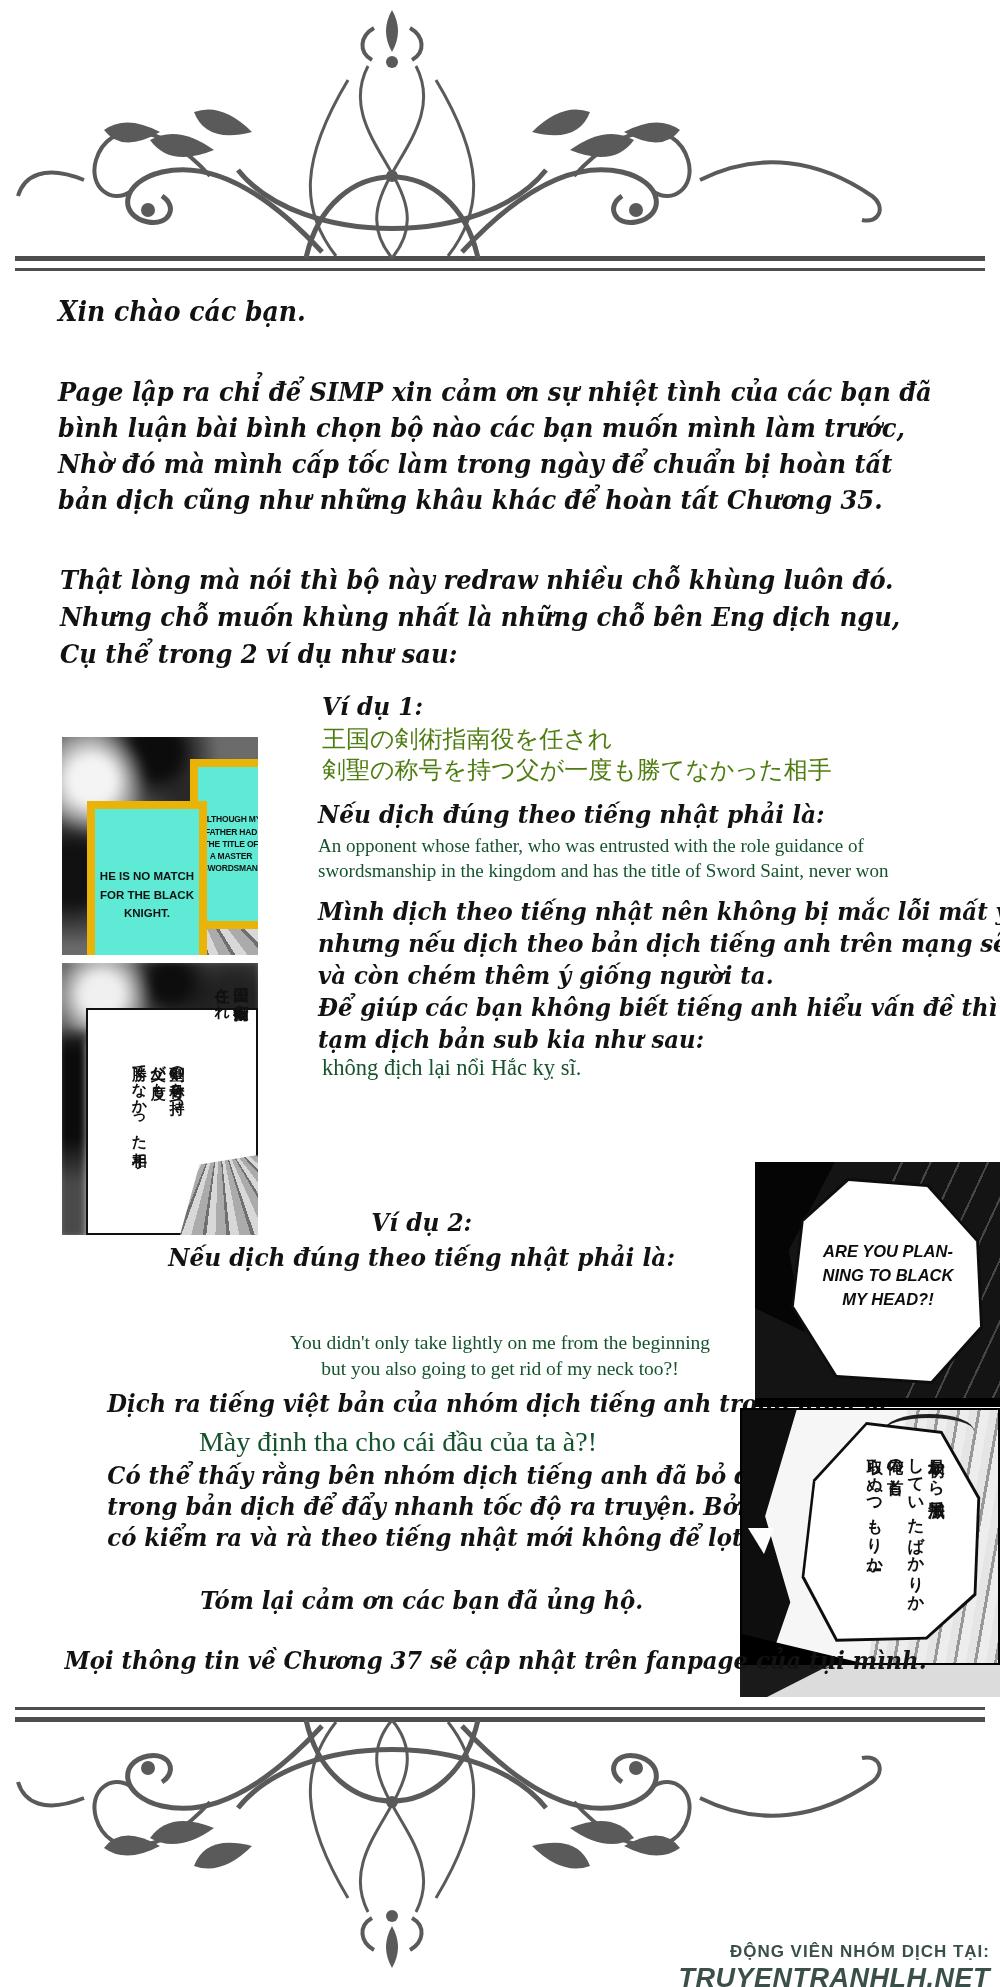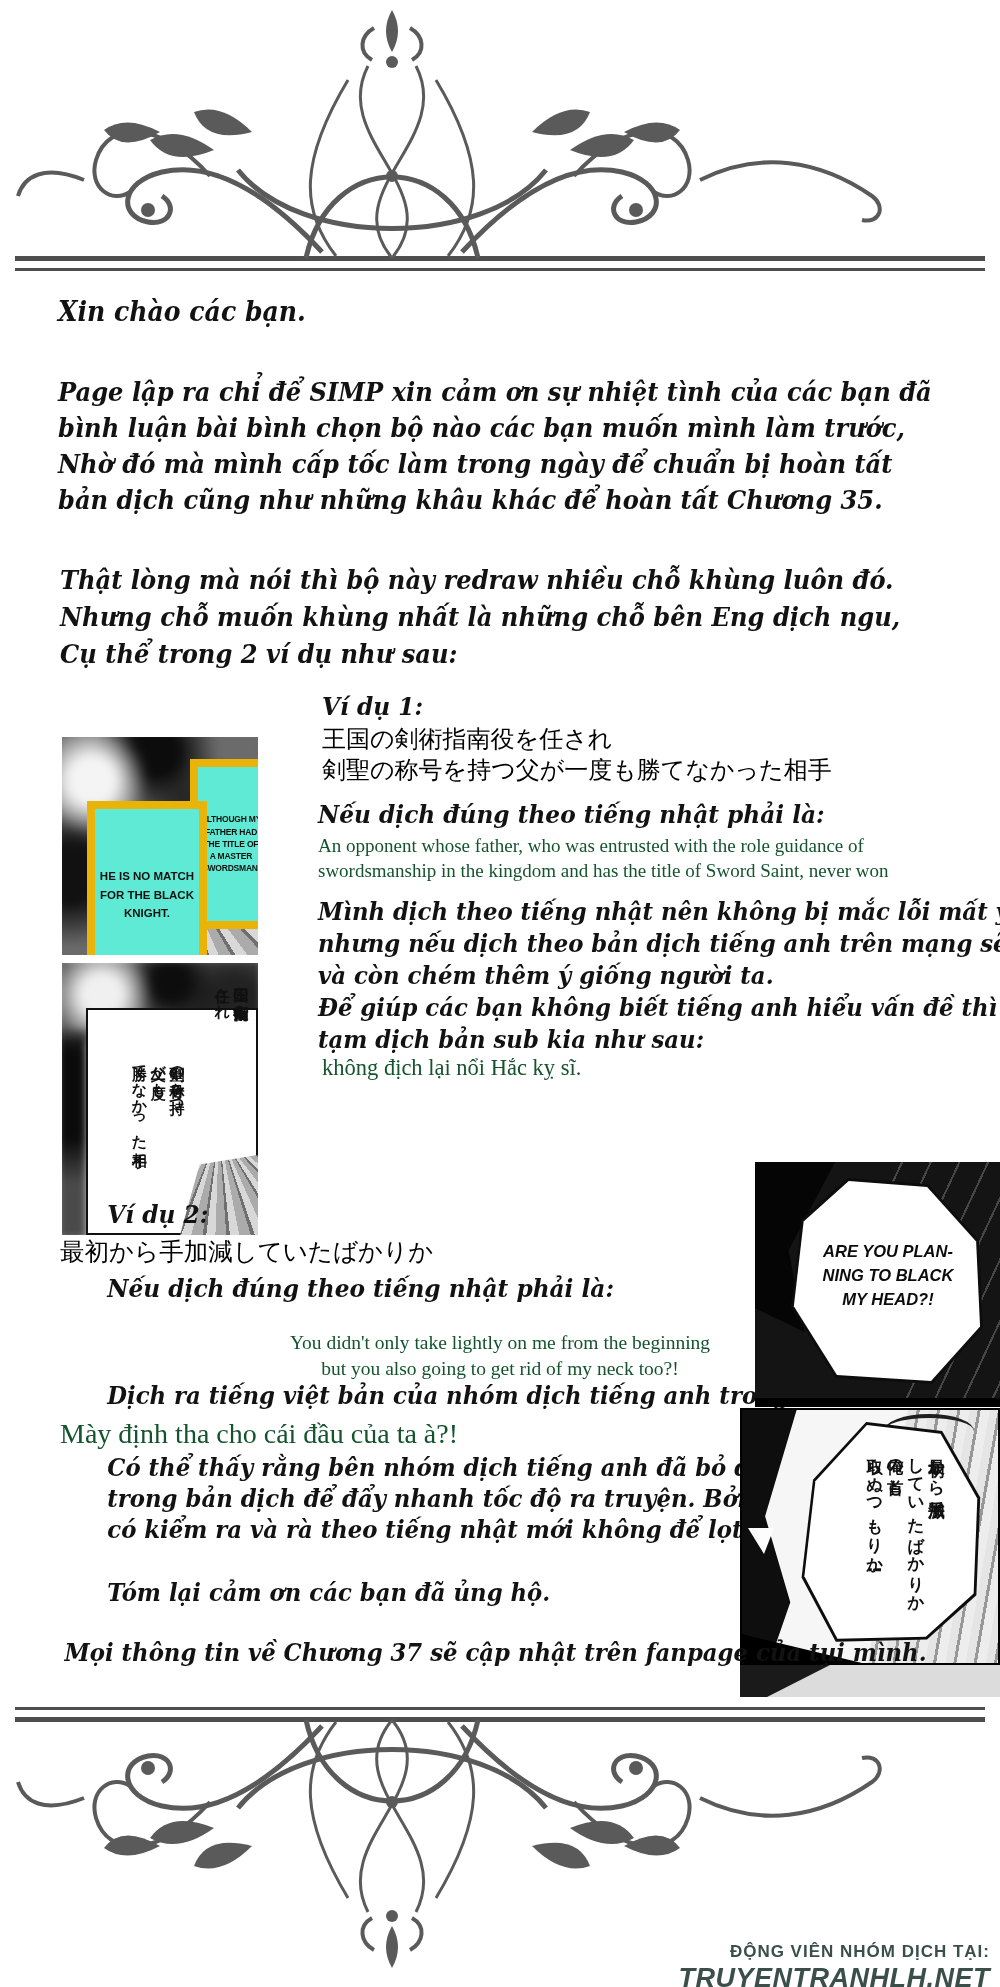--- a/index.html
+++ b/index.html
@@ -6,23 +6,23 @@
   .page { position:relative; width:1000px; height:1987px; background:#ffffff; overflow:hidden;
           font-family:"Liberation Sans",sans-serif; }
   .abs { position:absolute; }
 
   
   .vnb { font-family:"DejaVu Serif",serif; font-style:italic; font-weight:bold; color:#121212;
          transform:scaleX(.93); transform-origin:0 0; white-space:nowrap; }
   .vnb-r { font-family:"DejaVu Serif",serif; font-style:italic; font-weight:bold; color:#121212;
          transform:scaleX(.93); transform-origin:100% 0; white-space:nowrap; }
   .ser { font-family:"Liberation Serif",serif; color:#14532d; white-space:nowrap; }
-  .jp  { font-family:"DejaVu Sans",sans-serif; color:#000000; white-space:nowrap; }
-
-  .rightcol { text-align:left; }
+  .jp  { font-family:"DejaVu Sans",sans-serif; color:#4d7c0f; white-space:nowrap; }
+
+  .rightcol { text-align:center;margin-top:8px; }
   .centercol { text-align:center; }
 
   
   .orn { position:absolute; left:0; width:1000px; height:292px; }
   .orn svg { width:100%; height:100%; display:block; }
   .orn-bottom { transform:scaleY(-1); }
 
   
   .panel { position:absolute; overflow:hidden; }
   .blob { position:absolute; filter:blur(5px); }
@@ -163,21 +163,20 @@
     </div>
     <div class="vtext" style="right:72px; top:92px; height:160px; font-size:15px">
       <span>剣聖の称号を持つ</span>
       <span>父が一度も</span>
       <span>勝てなかった相手</span>
     </div>
   </div>
 
   <div class="abs rightcol" style="left:60px; top:1200px; width:676px">
     <div class="vnb-r" style="font-size:25px">Ví dụ 2:</div>
-    <div class="jp" style="font-size:24.5px; line-height:33px; margin-top:6px">最初から手加減していたばかりか</div>
     <div class="vnb-r" style="font-size:25px; margin-top:6px">Nếu dịch đúng theo tiếng nhật phải là:</div>
   </div>
   <div class="abs centercol" style="left:260px; top:1330px; width:480px">
     <div class="ser" style="font-size:19.5px; line-height:26px">You didn't only take lightly on me from the beginning</div>
     <div class="ser" style="font-size:19.5px; line-height:26px">but you also going to get rid of my neck too?!</div>
   </div>
   <div class="abs rightcol" style="left:60px; top:1381px; width:676px">
     <div class="vnb-r" style="font-size:24.5px">Dịch ra tiếng việt bản của nhóm dịch tiếng anh trong hình là</div>
     <div class="ser" style="font-size:28px; margin-top:8px">Mày định tha cho cái đầu của ta à?!</div>
   </div>

